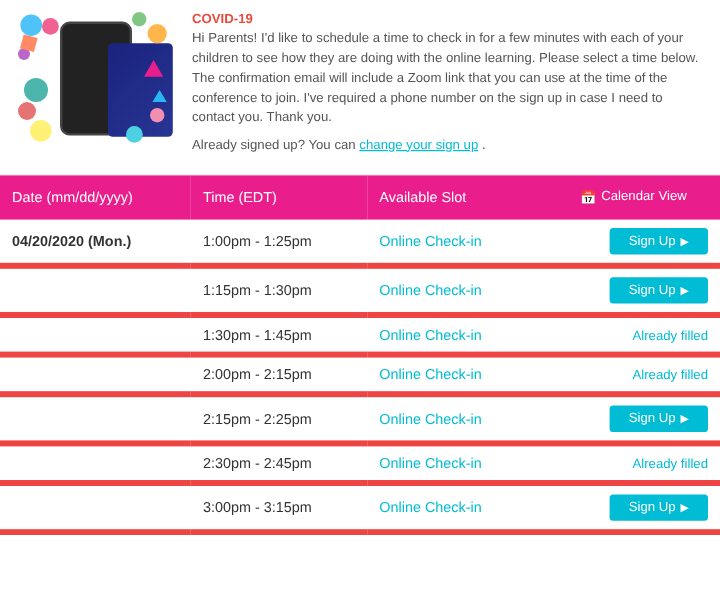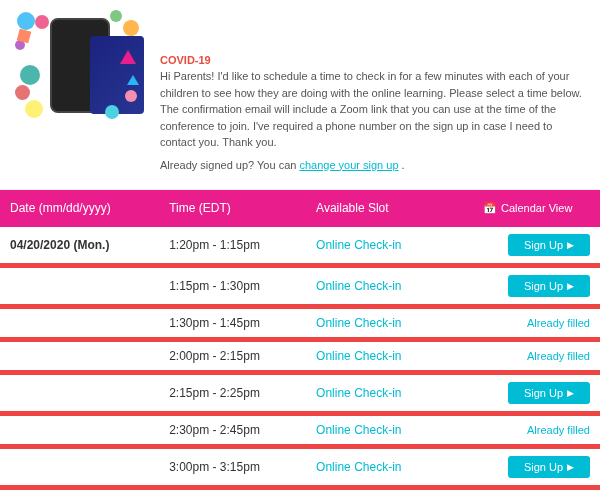--- a/index.html
+++ b/index.html
@@ -13,21 +13,21 @@
       border-bottom: 1px solid #eee;
     }
     .header-image {
       width: 130px;
       min-width: 130px;
       height: 120px;
       margin-right: 15px;
       position: relative;
       overflow: hidden;
     }
-    .header-content { flex: 1; margin-top: 44px; }
+    .header-content { flex: 1; }
     .covid-label { color: #e74c3c; font-size: 11px; font-weight: bold; margin-bottom: 2px; }
     .main-title { color: #00bcd4; font-size: 22px; font-weight: bold; line-height: 1.2; margin-bottom: 8px; }
     .description { font-size: 11px; color: #555; line-height: 1.5; margin-bottom: 8px; }
     .created-by { font-size: 11px; color: #555; margin-bottom: 8px; }
     .created-by span { font-weight: bold; }
     .created-by .email-icon { color: #00bcd4; font-size: 12px; cursor: pointer; }
     .already-signed { font-size: 11px; color: #555; margin-top: 4px; padding: 0 0 8px 0; }
     .already-signed a { color: #00bcd4; text-decoration: underline; cursor: pointer; }
 
     
@@ -169,21 +169,21 @@
           <button class="calendar-view-btn">
             <span>📅</span>
             <span>Calendar View</span>
           </button>
         </th>
       </tr>
     </thead>
     <tbody id="table-body">
     <tr>
           <td class="date-cell">04/20/2020 (Mon.)</td>
-          <td class="time-cell">1:20pm - 1:15pm</td>
+          <td class="time-cell">1:00pm - 1:25pm</td>
           <td class="slot-cell">Online Check-in</td>
           <td class="action-cell"><button class="sign-up-btn">Sign Up <span class="btn-icon">▶</span></button></td>
         </tr>
         <tr>
           <td class="date-cell"></td>
           <td class="time-cell">1:15pm - 1:30pm</td>
           <td class="slot-cell">Online Check-in</td>
           <td class="action-cell"><button class="sign-up-btn">Sign Up <span class="btn-icon">▶</span></button></td>
         </tr>
         <tr>

